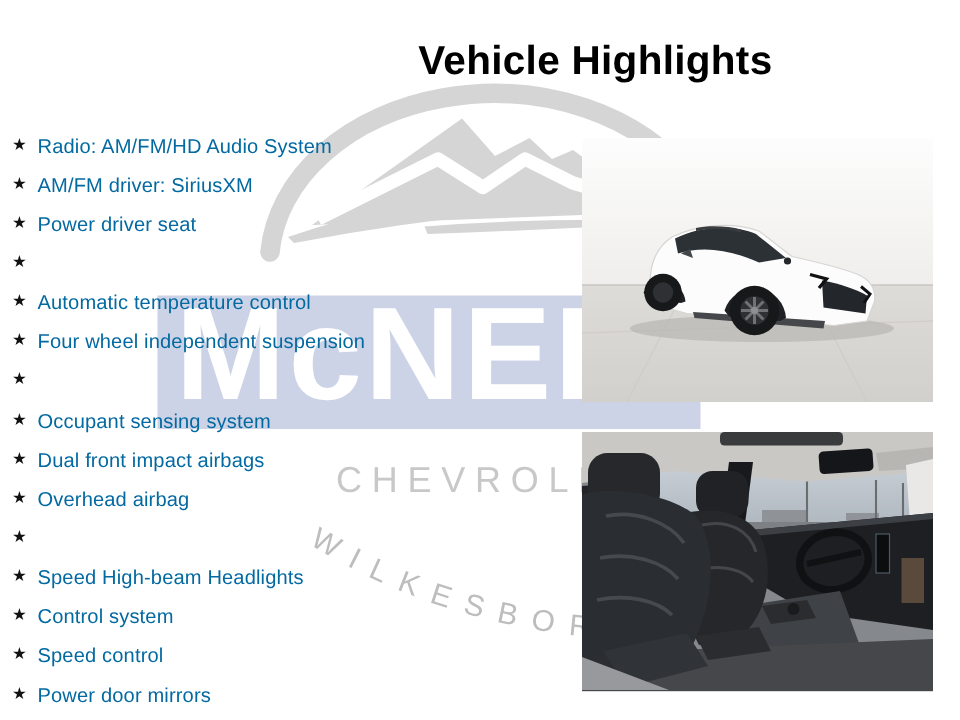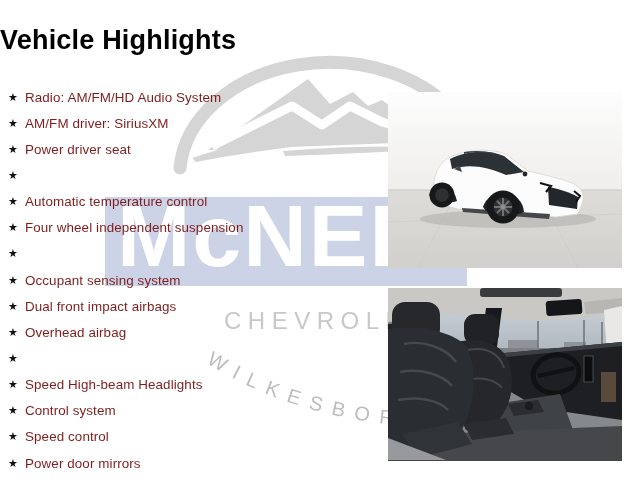--- a/index.html
+++ b/index.html
@@ -1,39 +1,39 @@
 <!DOCTYPE html>
 <html><head>
 <meta charset="utf-8">
 <style>
   html,body{margin:0;padding:0;background:#ffffff;}
   body{width:640px;height:480px;overflow:hidden;font-family:"Liberation Sans",sans-serif;position:relative;}
   .page{position:absolute;left:0;top:0;width:640px;height:480px;background:#fff;overflow:hidden;}
 
   
-  .title{position:absolute;top:25px;left:0;width:515px;margin:0;text-align:left;
+  .title{position:absolute;top:25px;left:0;width:515px;margin:0;text-align:right;
          font-size:27px;font-weight:bold;color:#000;letter-spacing:.2px;z-index:5;}
 
   
   .watermark{position:absolute;left:0;top:0;width:640px;height:480px;z-index:1;}
   .logo-svg{position:absolute;left:172px;top:54px;}
   .band{position:absolute;left:105px;top:197px;width:362px;height:89px;background:#cdd3e7;
         display:flex;align-items:center;overflow:visible;}
   .band .dealer{font-size:88px;font-weight:bold;color:#ffffff;letter-spacing:2px;line-height:1;
         padding-left:12px;white-space:nowrap;transform:translateY(-6px);}
   .chevrolet{position:absolute;left:224px;top:307px;font-size:24px;letter-spacing:6.5px;
         color:#c8c8c8;white-space:nowrap;font-weight:400;}
   .arc-svg{position:absolute;left:0;top:0;}
   .arc-text{font-size:20px;letter-spacing:10px;fill:#bdbdbd;font-family:"Liberation Sans",sans-serif;}
 
   
   .features{position:absolute;left:8px;top:84px;margin:0;padding:0;list-style:none;z-index:4;}
   .features li{display:flex;align-items:center;height:26.15px;}
   .star{width:17px;font-size:11px;color:#111;line-height:1;}
-  .flabel{font-size:13.4px;color:#7f1d1d;letter-spacing:.1px;white-space:nowrap;}
+  .flabel{font-size:13.4px;color:#0369a1;letter-spacing:.1px;white-space:nowrap;}
 
   
   .photo{position:absolute;left:388px;width:234px;z-index:3;overflow:hidden;}
   .photo svg{display:block;}
   .photo-ext{top:92px;height:176px;}
   .photo-int{top:288px;height:173px;}
 </style>
 </head>
 <body>
 

